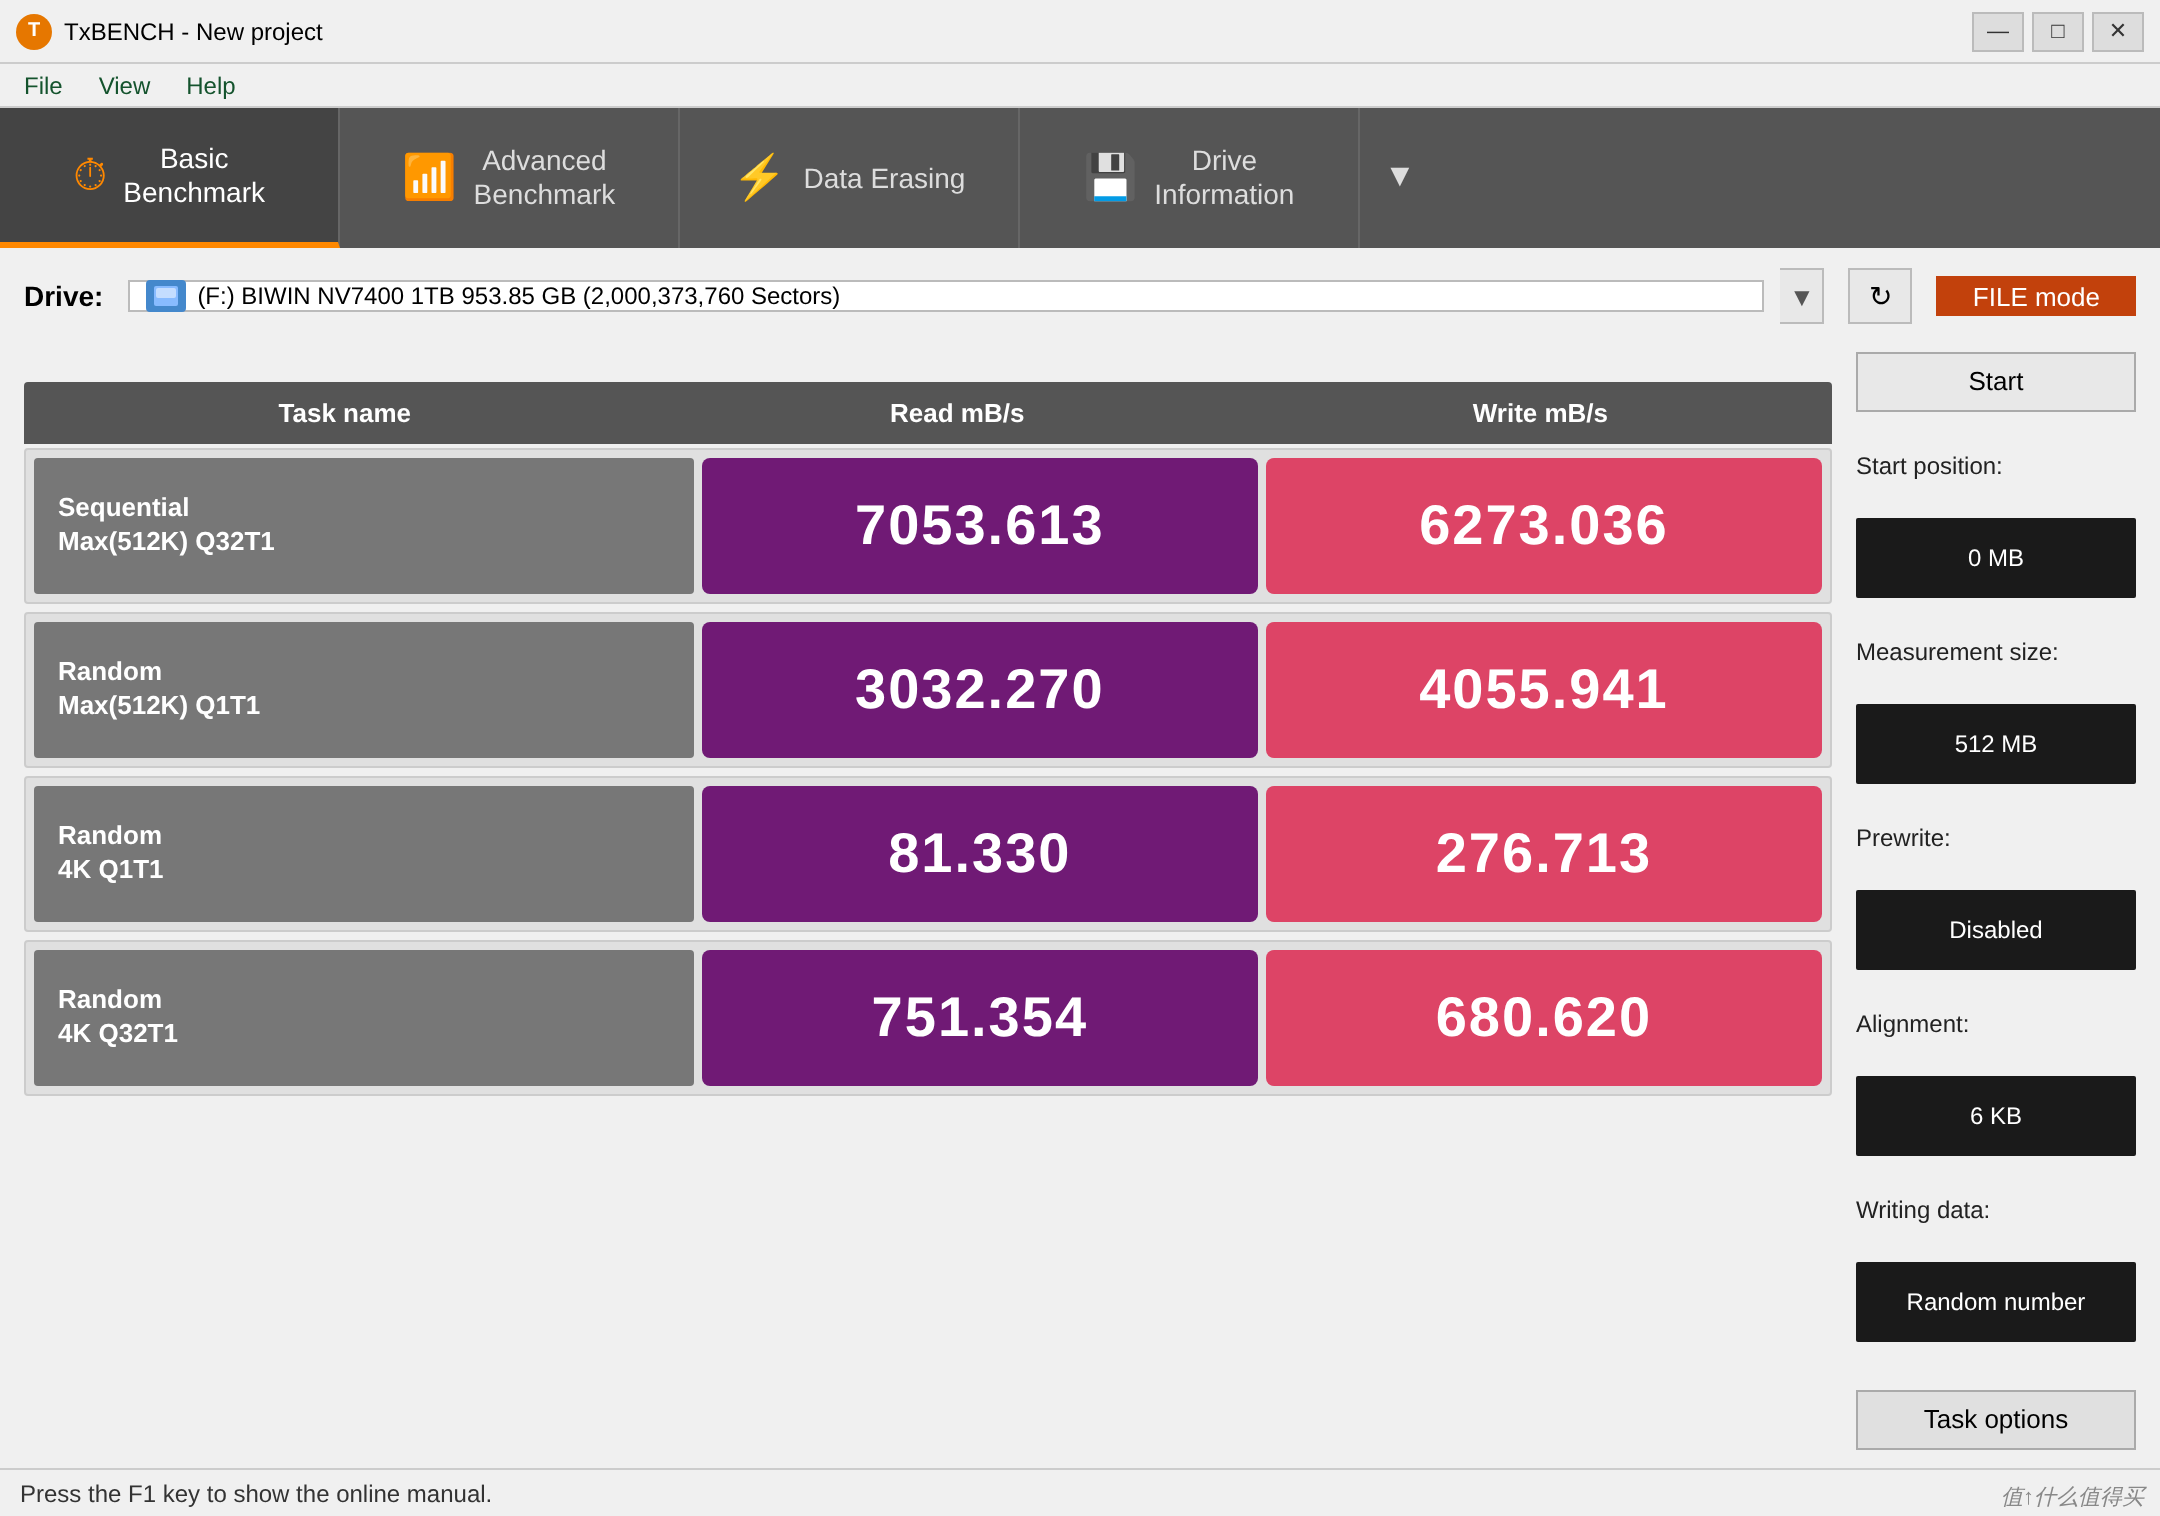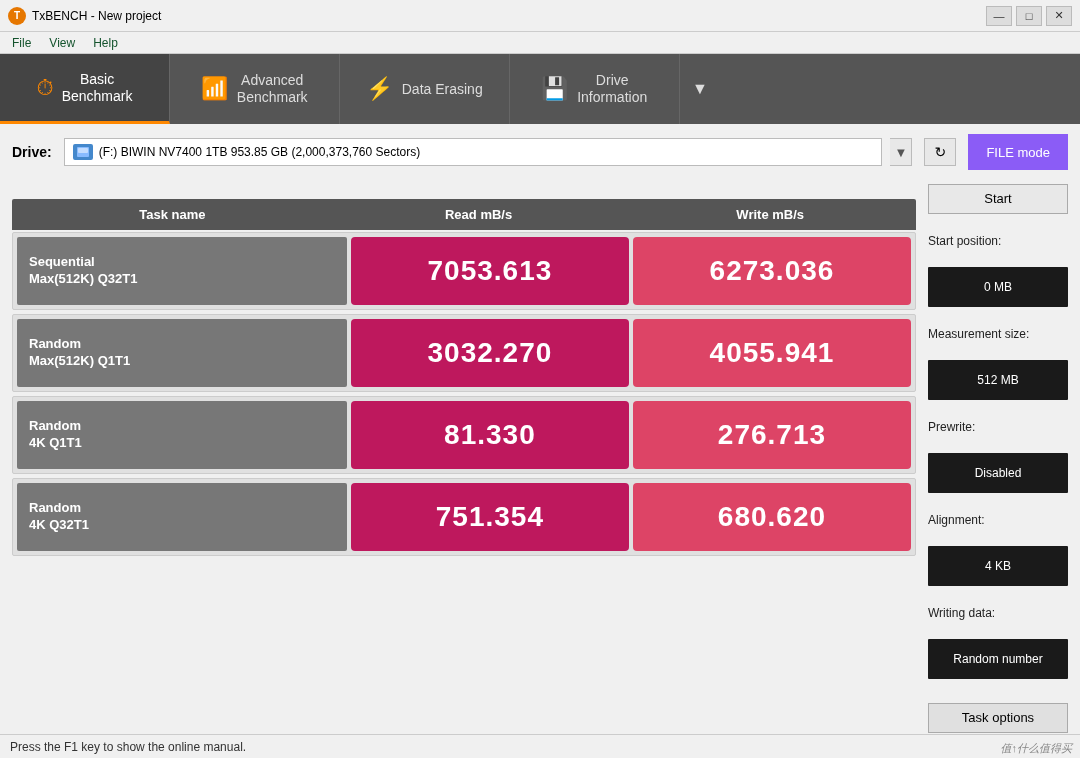--- a/index.html
+++ b/index.html
@@ -136,21 +136,21 @@
       gap: 8px;
     }
     .drive-label {
       font-size: 14px;
       font-weight: 600;
       color: #000;
       margin-right: 4px;
     }
     .drive-select {
       flex: 1;
-      height: 28px;
+      height: 16px;
       border: 1px solid #bbb;
       background: white;
       padding: 0 8px;
       font-size: 12px;
       display: flex;
       align-items: center;
       position: relative;
       cursor: pointer;
     }
     .drive-select-inner {
@@ -187,22 +187,22 @@
       border: 1px solid #bbb;
       background: #e8e8e8;
       display: flex;
       align-items: center;
       justify-content: center;
       cursor: pointer;
       font-size: 14px;
       margin-left: 4px;
     }
     .file-mode-btn {
-      height: 36px;
-      background: #8b5cf6;
+      height: 20px;
+      background: #c2410c;
       color: white;
       border: none;
       padding: 0 18px;
       font-size: 13px;
       cursor: pointer;
       font-weight: 500;
       margin-left: 4px;
     }
 
     
@@ -258,21 +258,21 @@
       align-items: center;
       justify-content: flex-start;
       padding: 8px 12px;
       font-size: 13px;
       font-weight: 600;
       line-height: 1.3;
       border-radius: 2px;
     }
     .bench-cell-read {
       flex: 1;
-      background: #be185d;
+      background: #701a75;
       color: white;
       display: flex;
       align-items: center;
       justify-content: center;
       font-size: 28px;
       font-weight: 700;
       letter-spacing: 1px;
       border-radius: 4px;
     }
     .bench-cell-write {
@@ -470,21 +470,21 @@
       <div class="rp-label">Start position:</div>
       <div class="rp-value-box">0 MB</div>
 
       <div class="rp-label">Measurement size:</div>
       <div class="rp-value-box">512 MB</div>
 
       <div class="rp-label">Prewrite:</div>
       <div class="rp-value-box">Disabled</div>
 
       <div class="rp-label">Alignment:</div>
-      <div class="rp-value-box">4 KB</div>
+      <div class="rp-value-box">6 KB</div>
 
       <div class="rp-label">Writing data:</div>
       <div class="rp-value-box">Random number</div>
 
       <button class="rp-btn" style="margin-top:6px;">Task options</button>
       <button class="rp-btn">History</button>
     </div>
   </div>
 </div>
 

